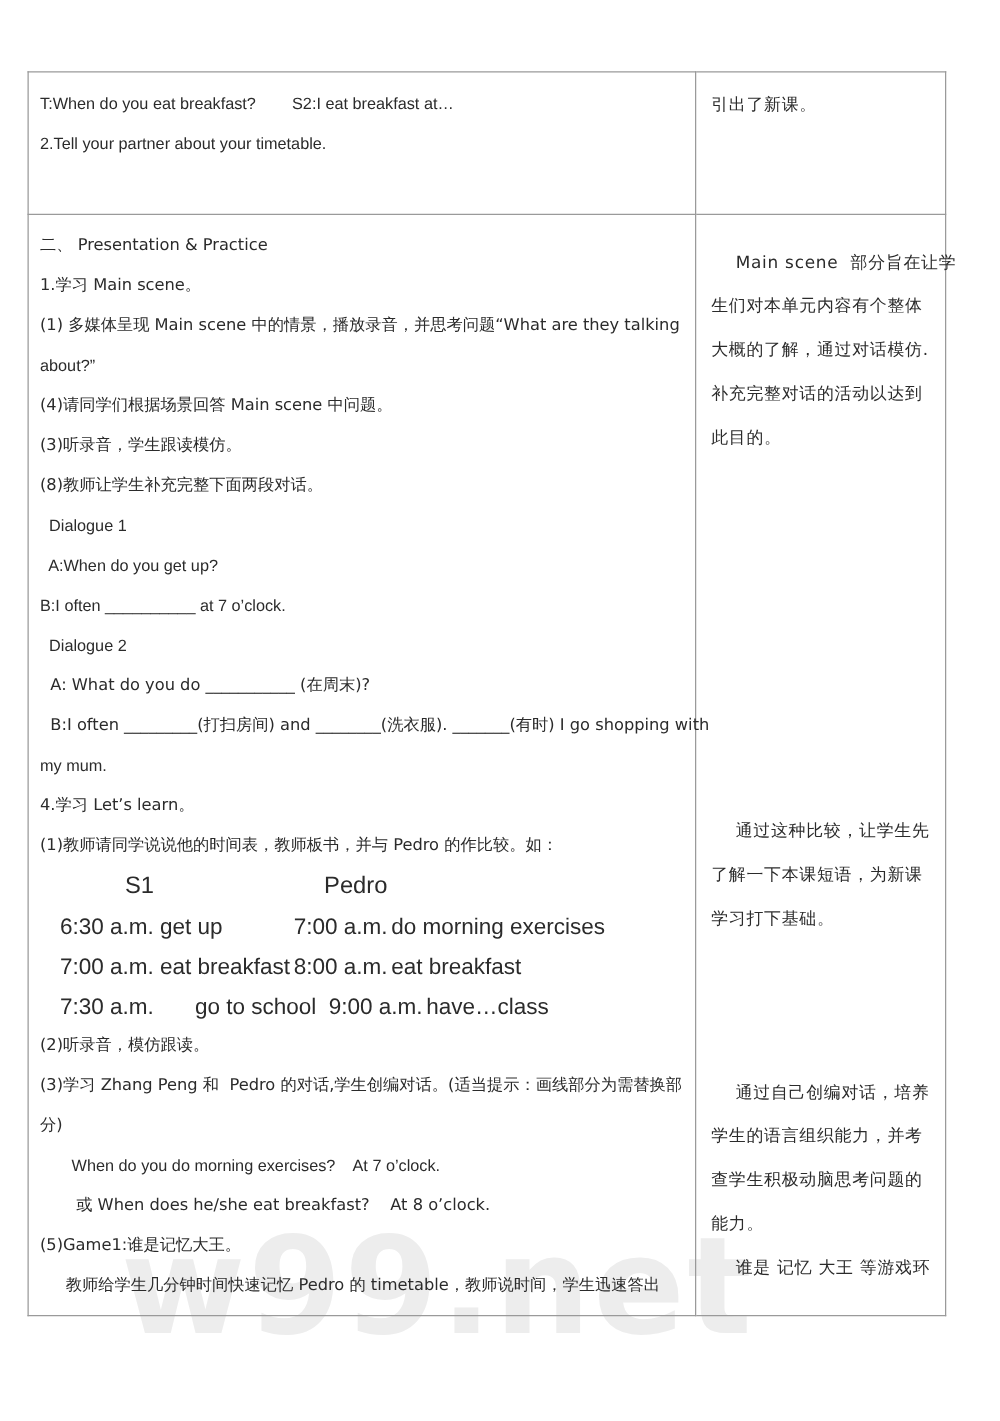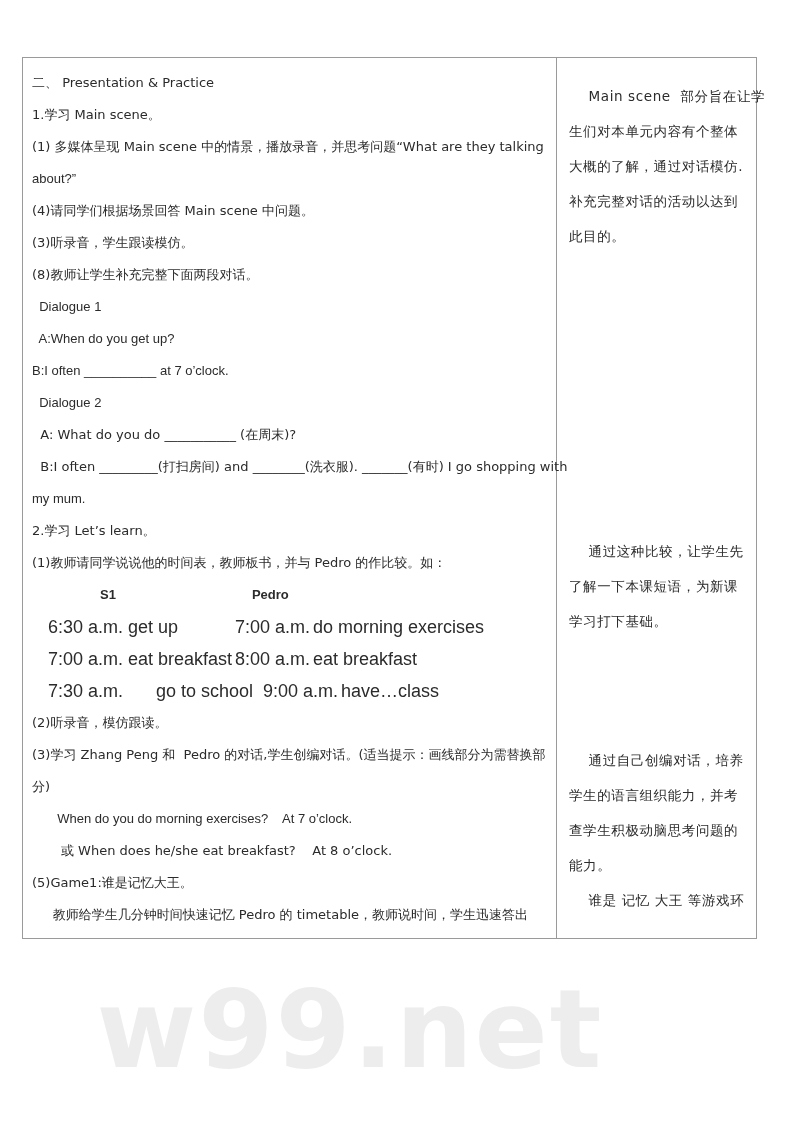--- a/index.html
+++ b/index.html
@@ -97,55 +97,67 @@
   .gap-xl { height: 96px; }
 
   
   .tt-row {
     font-size: 18px;
     line-height: 32px;
     white-space: pre;
     color: #2b2b2b;
   }
   .tt-head {
-    font-size: 13px;
+    font-size: 19px;
     line-height: 32px;
     white-space: pre;
-    font-weight: bold;
   }
 </style>
 </head>
 <body>
 
 <div id="watermark">w99.net</div>
 
 <div id="page">
 
   <table class="doc-table">
     <tbody>
 
+      <tr class="row-1">
+        <td class="col-main">
+          <div class="cell-inner">
+            <div class="ln">T:When do you eat breakfast?        S2:I eat breakfast at…</div>
+            <div class="ln">2.Tell your partner about your timetable.</div>
+          </div>
+        </td>
+        <td class="col-note">
+          <div class="cell-inner-note">
+            <div class="note-ln">引出了新课。</div>
+          </div>
+        </td>
+      </tr>
 
       <tr class="row-2">
         <td class="col-main">
           <div class="cell-inner">
             <div class="ln cn">二、 Presentation &amp; Practice</div>
             <div class="ln cn">1.学习 Main scene。</div>
             <div class="ln cn">(1) 多媒体呈现 Main scene 中的情景，播放录音，并思考问题“What are they talking</div>
             <div class="ln">about?”</div>
             <div class="ln cn">(4)请同学们根据场景回答 Main scene 中问题。</div>
             <div class="ln cn">(3)听录音，学生跟读模仿。</div>
             <div class="ln cn">(8)教师让学生补充完整下面两段对话。</div>
             <div class="ln">  Dialogue 1</div>
             <div class="ln">  A:When do you get up?</div>
             <div class="ln">B:I often __________ at 7 o’clock.</div>
             <div class="ln">  Dialogue 2</div>
             <div class="ln cn">  A: What do you do ___________ (在周末)?</div>
             <div class="ln cn">  B:I often _________(打扫房间) and ________(洗衣服). _______(有时) I go shopping with</div>
             <div class="ln">my mum.</div>
-            <div class="ln cn">2.学习 Let’s learn。</div>
+            <div class="ln cn">4.学习 Let’s learn。</div>
             <div class="ln cn">(1)教师请同学说说他的时间表，教师板书，并与 Pedro 的作比较。如：</div>
 
             <div class="tt-head"><span style="display:inline-block;width:68px;"></span><span>S1</span><span style="display:inline-block;width:136px;"></span><span>Pedro</span></div>
 
             <div class="tt-row"><span style="display:inline-block;width:16px;"></span><span style="display:inline-block;width:80px;">6:30 a.m.</span><span style="display:inline-block;width:107px;">get up</span><span style="display:inline-block;width:78px;">7:00 a.m.</span><span>do morning exercises</span></div>
 
             <div class="tt-row"><span style="display:inline-block;width:16px;"></span><span style="display:inline-block;width:80px;">7:00 a.m.</span><span style="display:inline-block;width:107px;">eat breakfast</span><span style="display:inline-block;width:78px;">8:00 a.m.</span><span>eat breakfast</span></div>
 
             <div class="tt-row"><span style="display:inline-block;width:16px;"></span><span style="display:inline-block;width:80px;">7:30 a.m.</span><span style="display:inline-block;width:107px;margin-left:28px;">go to school</span><span style="display:inline-block;width:78px;">9:00 a.m.</span><span>have…class</span></div>
 

